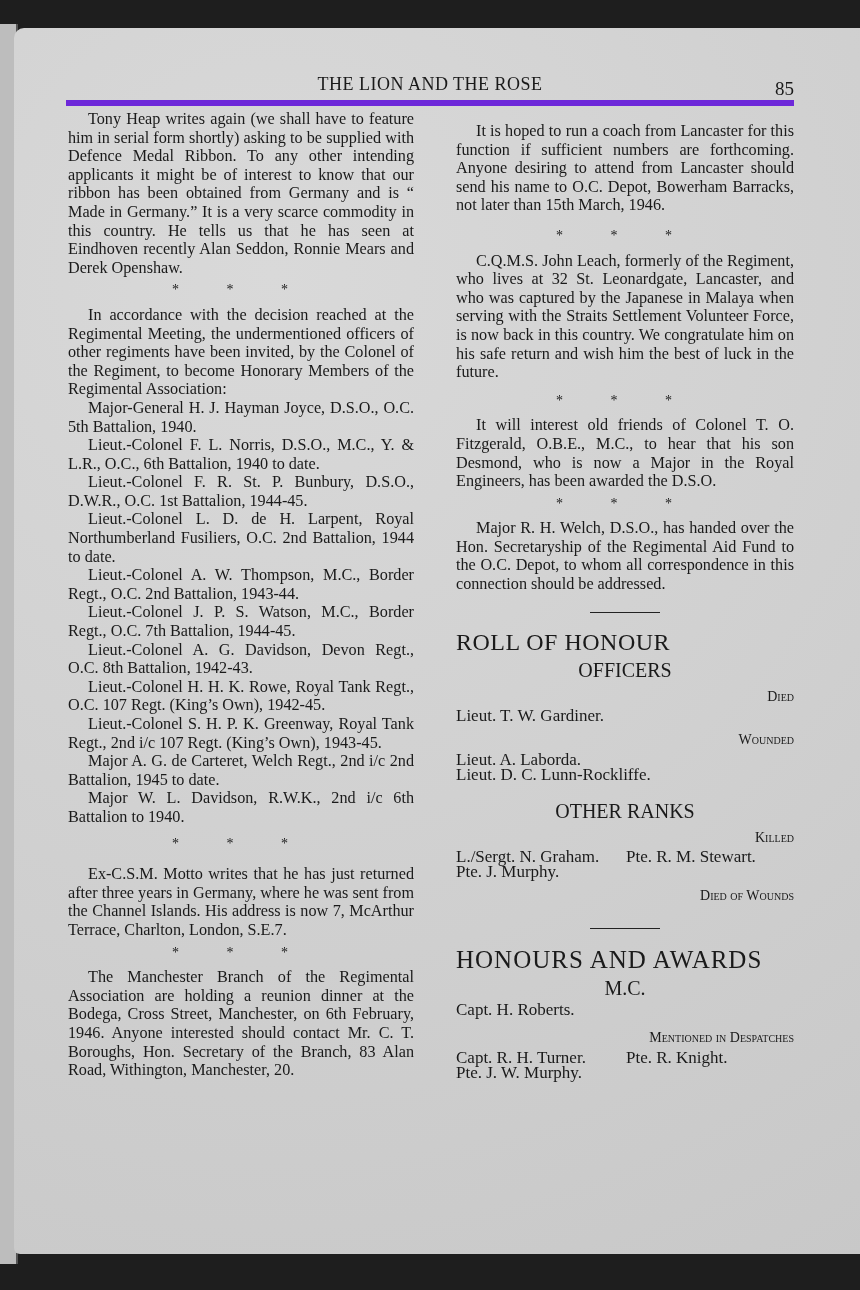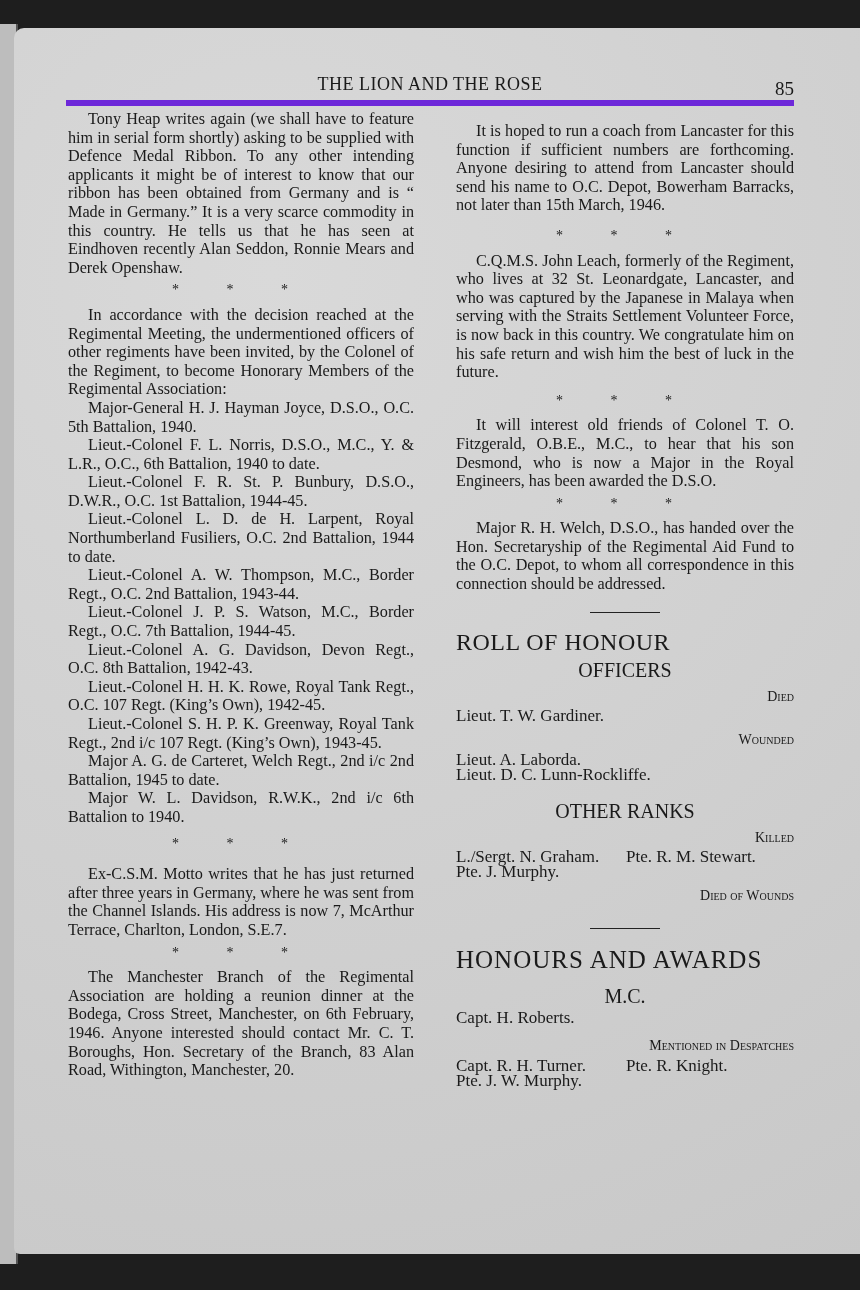--- a/index.html
+++ b/index.html
@@ -91,21 +91,21 @@
       <span>L./Sergt. N. Graham.</span>
       <span>Pte. R. M. Stewart.</span>
     </div>
     <div>Pte. J. Murphy.</div>
   </div>
   <div class="smallcaps">Died of Wounds</div>
 
   <div class="rule" style="margin-top:22px;margin-bottom:22px;"></div>
 
   <h2 class="big">HONOURS AND AWARDS</h2>
-  <div class="sub" style="margin-top:18px;">M.C.</div>
+  <div class="sub" style="margin-top:10px;">M.C.</div>
   <div class="names">
     <div>Capt. H. Roberts.</div>
   </div>
   <div class="smallcaps" style="margin-top:12px;">Mentioned in Despatches</div>
   <div class="names">
     <div class="row">
       <span>Capt. R. H. Turner.</span>
       <span>Pte. R. Knight.</span>
     </div>
     <div>Pte. J. W. Murphy.</div>

